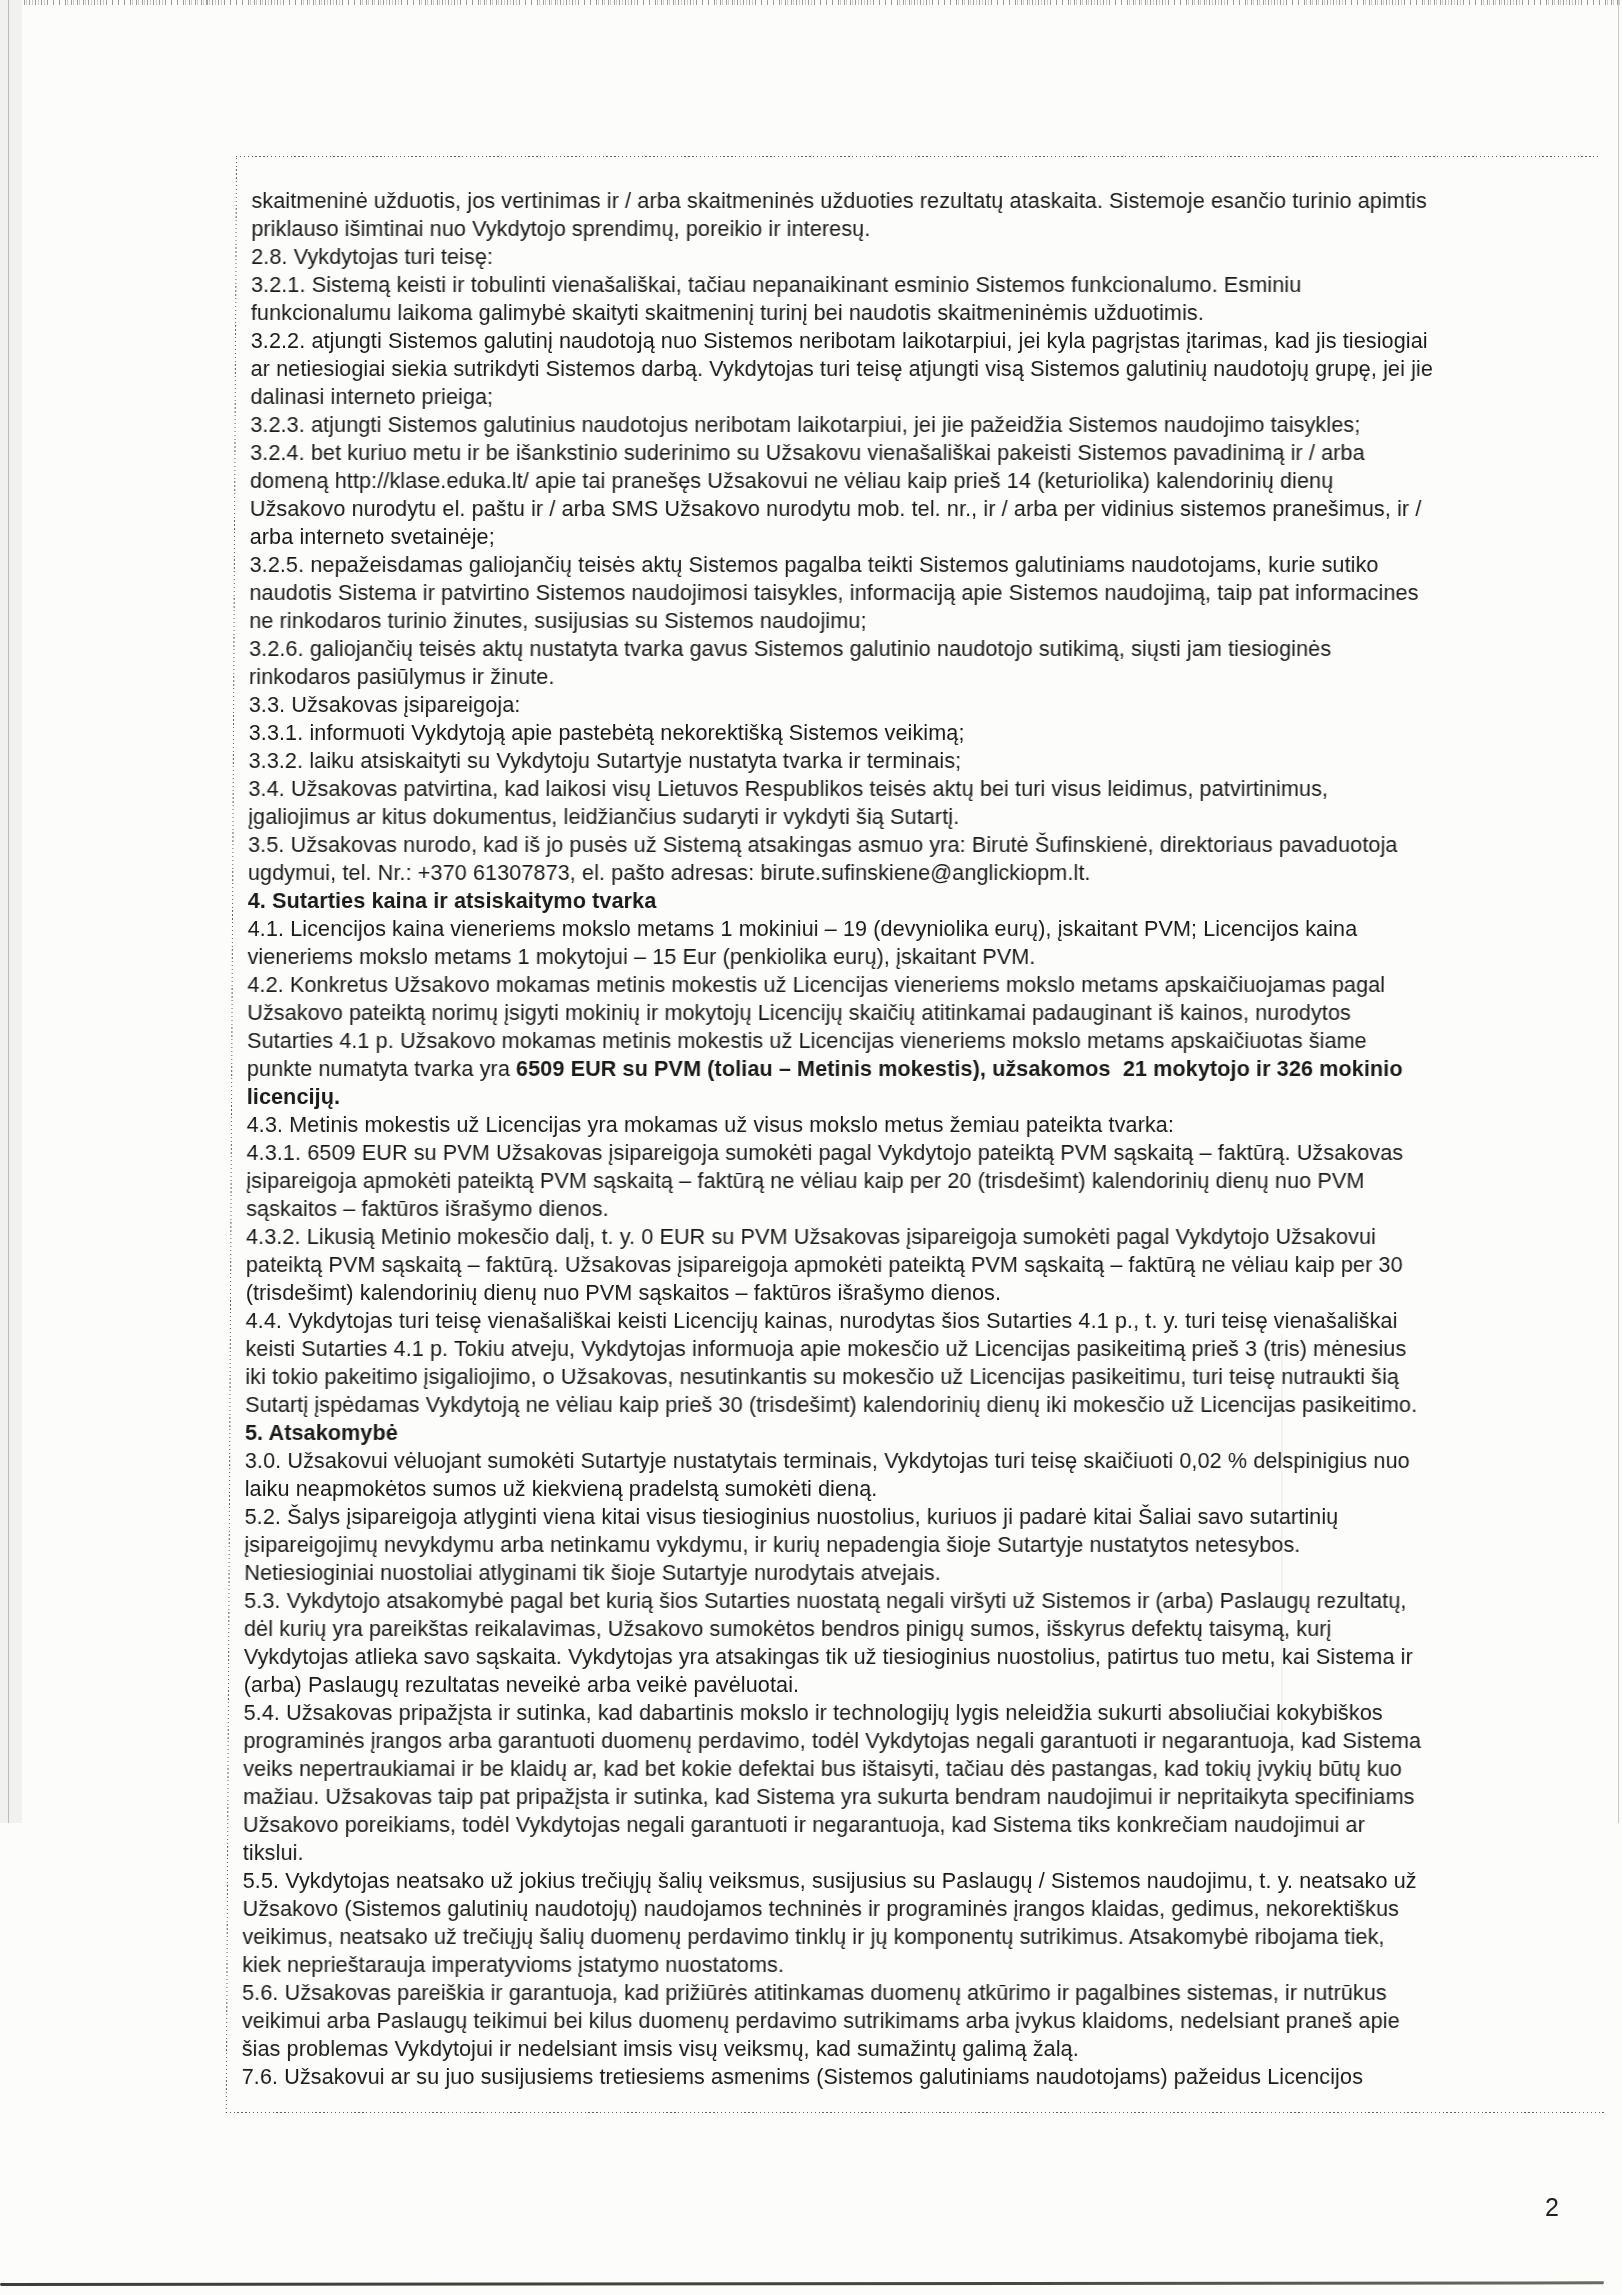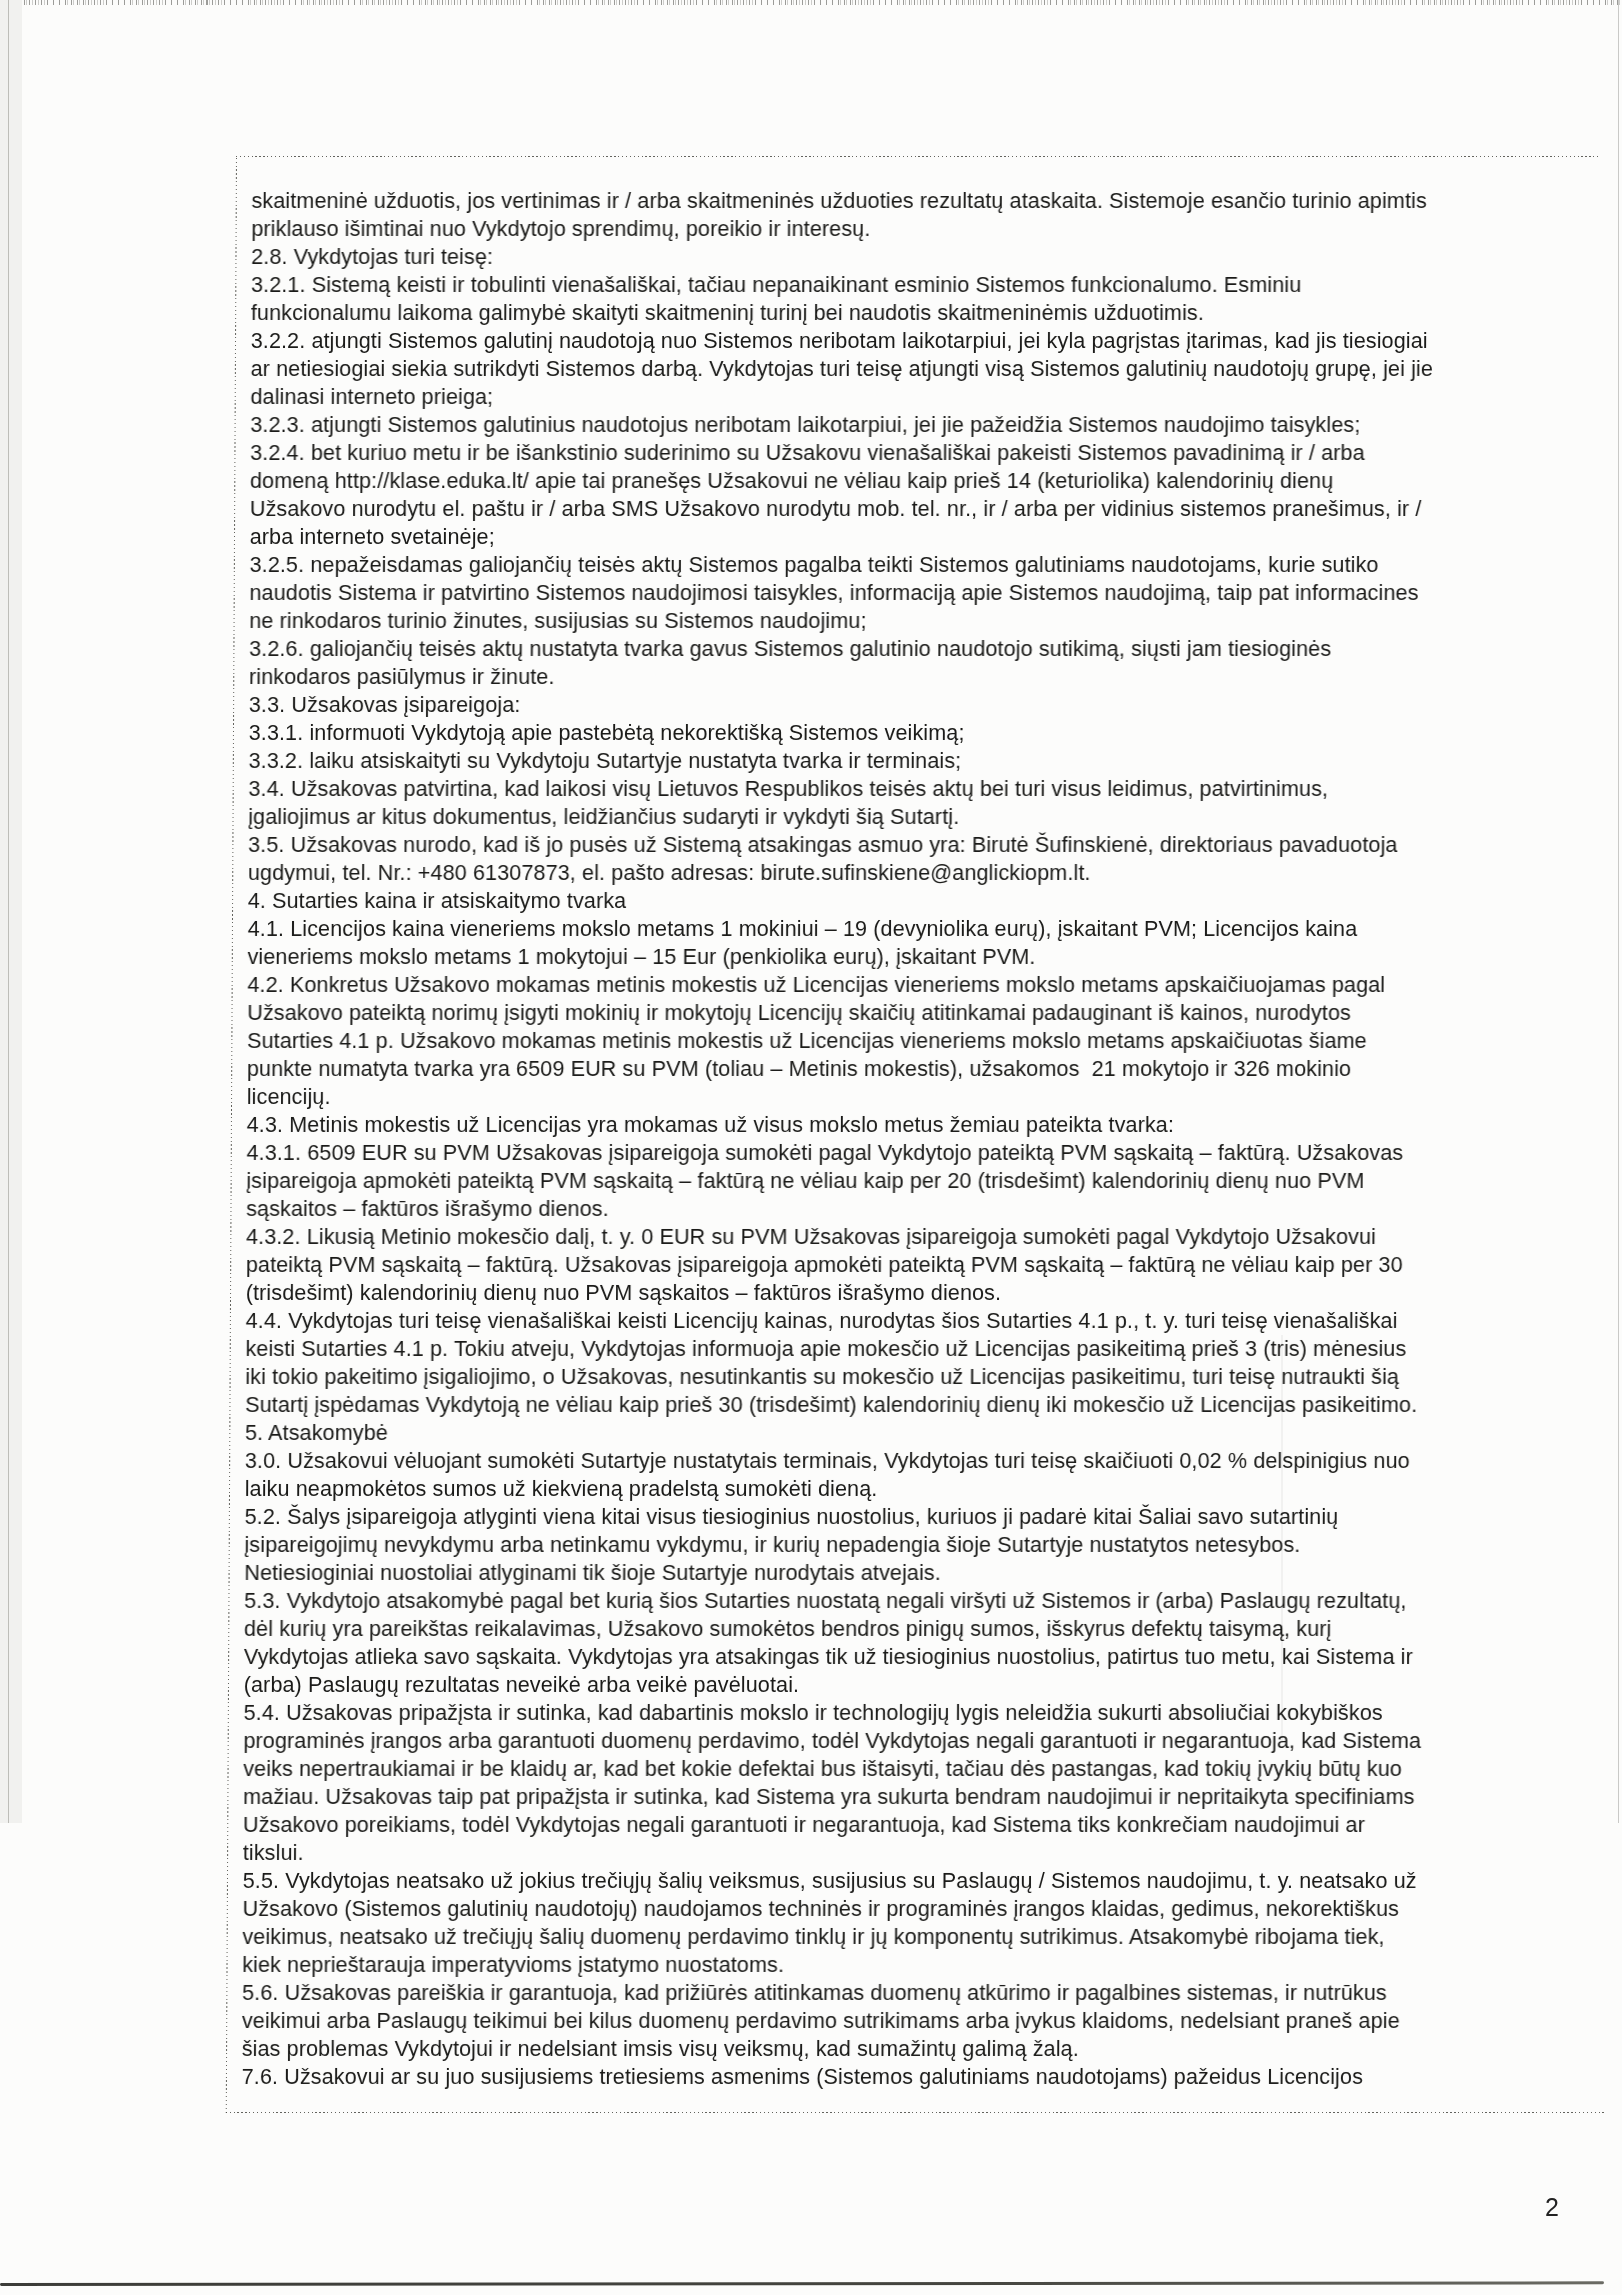--- a/index.html
+++ b/index.html
@@ -86,21 +86,21 @@
     left: 15.7px; top: 31px;
     width: 1387px;
     font-size: 21.6px;
     line-height: 28px;
     color: #1a1a18;
     white-space: pre;
     letter-spacing: 0.1px;
     filter: blur(0.2px);
   }
   .para { display: block; }
-  .b { font-weight: normal; }
+  .b { font-weight: bold; }
   .page-number {
     position: absolute;
     left: 1529px; top: 2193px;
     width: 46px;
     font-size: 25px;
     color: #222;
     text-align: center;
     filter: blur(0.2px);
   }
 </style>
@@ -124,21 +124,21 @@
 funkcionalumu laikoma galimybė skaityti skaitmeninį turinį bei naudotis skaitmeninėmis užduotimis.</span></div><div class="para"><span>3.2.2. atjungti Sistemos galutinį naudotoją nuo Sistemos neribotam laikotarpiui, jei kyla pagrįstas įtarimas, kad jis tiesiogiai
 ar netiesiogiai siekia sutrikdyti Sistemos darbą. Vykdytojas turi teisę atjungti visą Sistemos galutinių naudotojų grupę, jei jie
 dalinasi interneto prieiga;</span></div><div class="para"><span>3.2.3. atjungti Sistemos galutinius naudotojus neribotam laikotarpiui, jei jie pažeidžia Sistemos naudojimo taisykles;</span></div><div class="para"><span>3.2.4. bet kuriuo metu ir be išankstinio suderinimo su Užsakovu vienašališkai pakeisti Sistemos pavadinimą ir / arba
 domeną http://klase.eduka.lt/ apie tai pranešęs Užsakovui ne vėliau kaip prieš 14 (keturiolika) kalendorinių dienų
 Užsakovo nurodytu el. paštu ir / arba SMS Užsakovo nurodytu mob. tel. nr., ir / arba per vidinius sistemos pranešimus, ir /
 arba interneto svetainėje;</span></div><div class="para"><span>3.2.5. nepažeisdamas galiojančių teisės aktų Sistemos pagalba teikti Sistemos galutiniams naudotojams, kurie sutiko
 naudotis Sistema ir patvirtino Sistemos naudojimosi taisykles, informaciją apie Sistemos naudojimą, taip pat informacines
 ne rinkodaros turinio žinutes, susijusias su Sistemos naudojimu;</span></div><div class="para"><span>3.2.6. galiojančių teisės aktų nustatyta tvarka gavus Sistemos galutinio naudotojo sutikimą, siųsti jam tiesioginės
 rinkodaros pasiūlymus ir žinute.</span></div><div class="para"><span>3.3. Užsakovas įsipareigoja:</span></div><div class="para"><span>3.3.1. informuoti Vykdytoją apie pastebėtą nekorektišką Sistemos veikimą;</span></div><div class="para"><span>3.3.2. laiku atsiskaityti su Vykdytoju Sutartyje nustatyta tvarka ir terminais;</span></div><div class="para"><span>3.4. Užsakovas patvirtina, kad laikosi visų Lietuvos Respublikos teisės aktų bei turi visus leidimus, patvirtinimus,
 įgaliojimus ar kitus dokumentus, leidžiančius sudaryti ir vykdyti šią Sutartį.</span></div><div class="para"><span>3.5. Užsakovas nurodo, kad iš jo pusės už Sistemą atsakingas asmuo yra: Birutė Šufinskienė, direktoriaus pavaduotoja
-ugdymui, tel. Nr.: +480 61307873, el. pašto adresas: birute.sufinskiene@anglickiopm.lt.</span></div><div class="para"><span class="b">4. Sutarties kaina ir atsiskaitymo tvarka</span></div><div class="para"><span>4.1. Licencijos kaina vieneriems mokslo metams 1 mokiniui – 19 (devyniolika eurų), įskaitant PVM; Licencijos kaina
+ugdymui, tel. Nr.: +370 61307873, el. pašto adresas: birute.sufinskiene@anglickiopm.lt.</span></div><div class="para"><span class="b">4. Sutarties kaina ir atsiskaitymo tvarka</span></div><div class="para"><span>4.1. Licencijos kaina vieneriems mokslo metams 1 mokiniui – 19 (devyniolika eurų), įskaitant PVM; Licencijos kaina
 vieneriems mokslo metams 1 mokytojui – 15 Eur (penkiolika eurų), įskaitant PVM.</span></div><div class="para"><span>4.2. Konkretus Užsakovo mokamas metinis mokestis už Licencijas vieneriems mokslo metams apskaičiuojamas pagal
 Užsakovo pateiktą norimų įsigyti mokinių ir mokytojų Licencijų skaičių atitinkamai padauginant iš kainos, nurodytos
 Sutarties 4.1 p. Užsakovo mokamas metinis mokestis už Licencijas vieneriems mokslo metams apskaičiuotas šiame
 punkte numatyta tvarka yra </span><span class="b">6509 EUR su PVM (toliau – Metinis mokestis), užsakomos  21 mokytojo ir 326 mokinio
 licencijų.</span></div><div class="para"><span>4.3. Metinis mokestis už Licencijas yra mokamas už visus mokslo metus žemiau pateikta tvarka:</span></div><div class="para"><span>4.3.1. 6509 EUR su PVM Užsakovas įsipareigoja sumokėti pagal Vykdytojo pateiktą PVM sąskaitą – faktūrą. Užsakovas
 įsipareigoja apmokėti pateiktą PVM sąskaitą – faktūrą ne vėliau kaip per 20 (trisdešimt) kalendorinių dienų nuo PVM
 sąskaitos – faktūros išrašymo dienos.</span></div><div class="para"><span>4.3.2. Likusią Metinio mokesčio dalį, t. y. 0 EUR su PVM Užsakovas įsipareigoja sumokėti pagal Vykdytojo Užsakovui
 pateiktą PVM sąskaitą – faktūrą. Užsakovas įsipareigoja apmokėti pateiktą PVM sąskaitą – faktūrą ne vėliau kaip per 30
 (trisdešimt) kalendorinių dienų nuo PVM sąskaitos – faktūros išrašymo dienos.</span></div><div class="para"><span>4.4. Vykdytojas turi teisę vienašališkai keisti Licencijų kainas, nurodytas šios Sutarties 4.1 p., t. y. turi teisę vienašališkai
 keisti Sutarties 4.1 p. Tokiu atveju, Vykdytojas informuoja apie mokesčio už Licencijas pasikeitimą prieš 3 (tris) mėnesius

